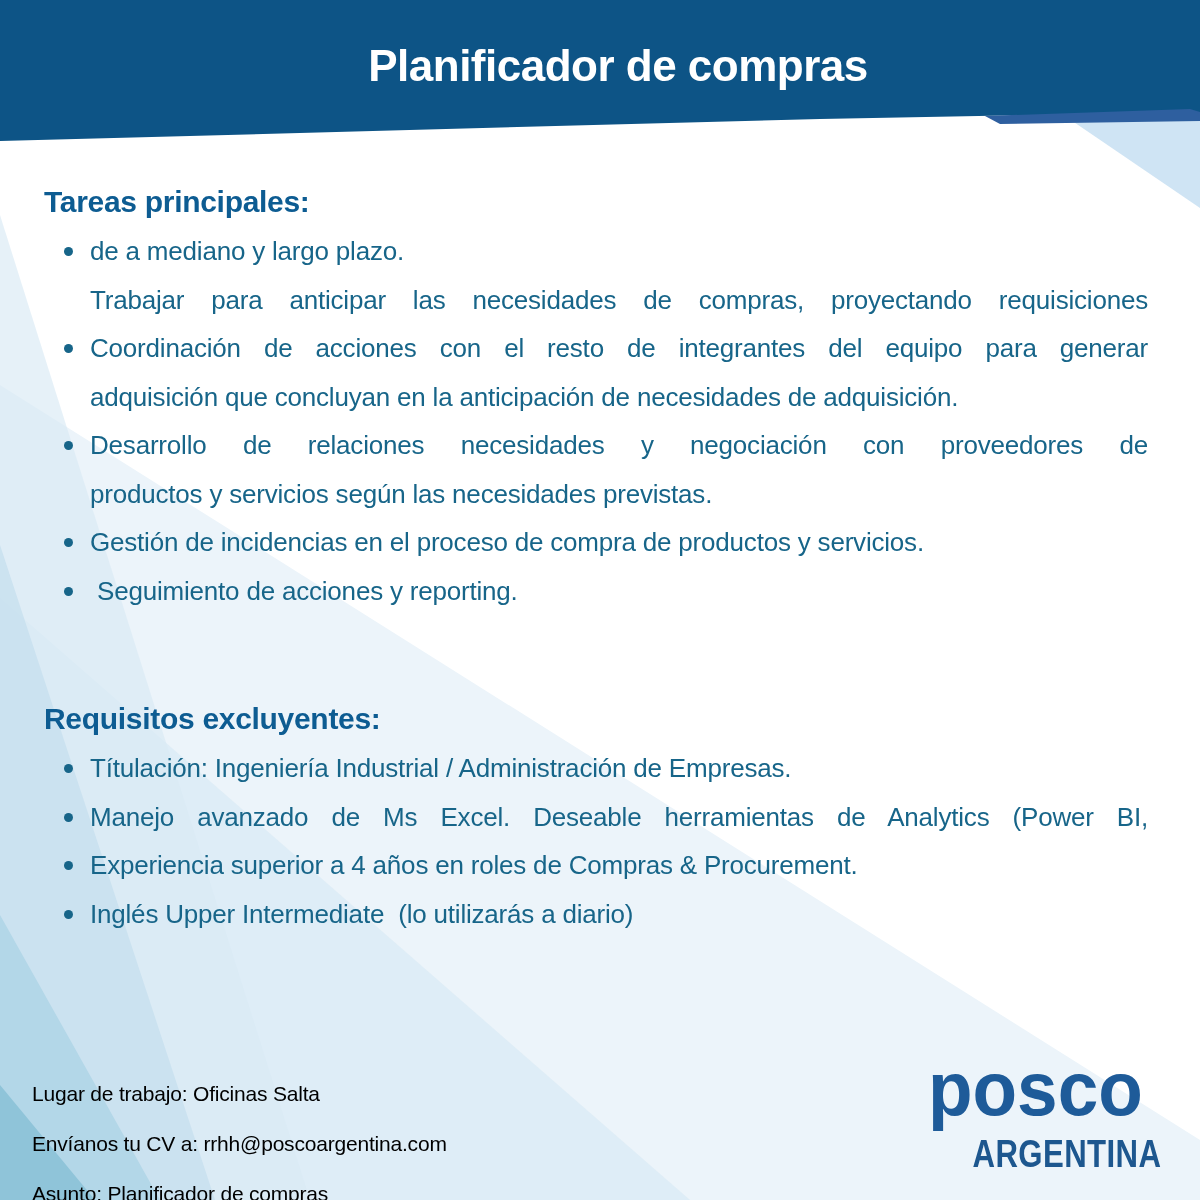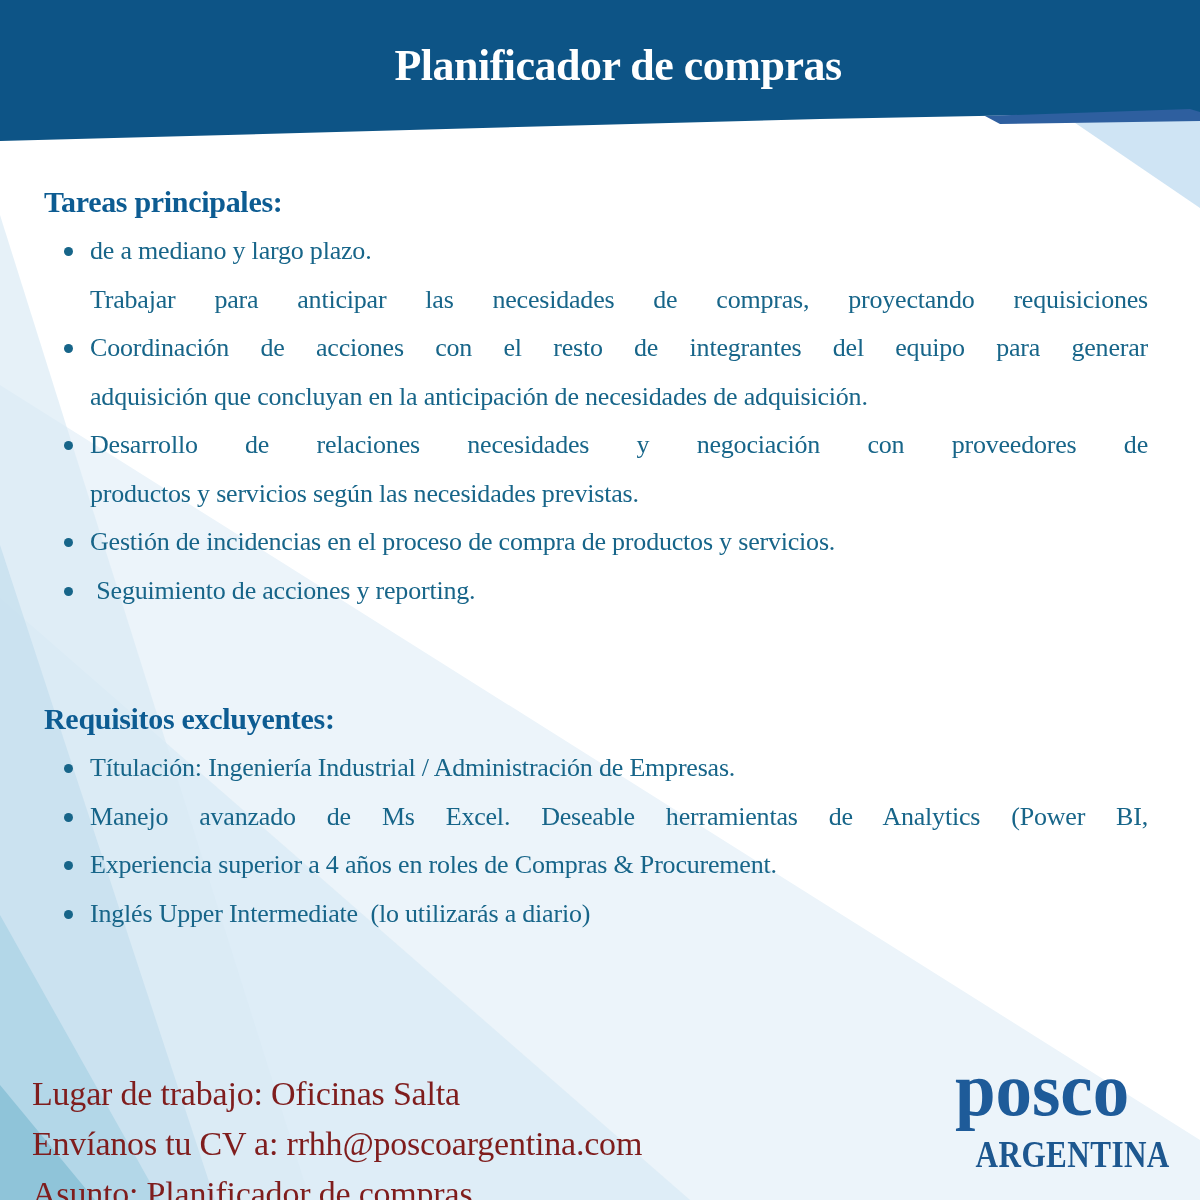--- a/index.html
+++ b/index.html
@@ -1,18 +1,18 @@
 <!DOCTYPE html>
 <html><head>
 <meta charset="utf-8">
 <style>
   html,body{margin:0;padding:0;background:#ffffff;}
   .page{
     position:relative;width:1200px;height:1200px;overflow:hidden;background:#ffffff;
-    font-family:Liberation Serif, serif;
+    font-family:Liberation Sans, sans-serif;
   }
   .bg{position:absolute;inset:0;width:1200px;height:1200px;display:block;}
   .band-title{
     position:absolute;top:40px;left:0;width:100%;text-align:center;
     transform:translateX(18px);
     font-size:44px;font-weight:bold;letter-spacing:-0.5px;color:#ffffff;line-height:52px;
   }
   .content{position:absolute;left:32px;width:1116px;}
   .sec-heading{
     font-size:30px;font-weight:bold;color:#0d5c92;line-height:38px;margin:0 0 6px 12px;
@@ -23,21 +23,21 @@
   ul.bullets li::before{
     content:"";position:absolute;left:32px;top:20px;width:9px;height:9px;border-radius:50%;
     background:#176589;
   }
   .line{
     font-size:26px;color:#176589;line-height:48.5px;text-align:left;
     letter-spacing:-0.2px;
   }
   .line.j{text-align:justify;text-align-last:justify;}
   .footer{position:absolute;left:32px;top:1069px;width:760px;}
-  .footer .fline{font-size:34px;color:#7f1d1d;line-height:50px;letter-spacing:-0.2px;}
+  .footer .fline{font-size:21px;color:#000000;line-height:50px;letter-spacing:-0.2px;}
   .logo{position:absolute;right:30px;top:1050px;text-align:center;}
   .logo .wordmark{
     font-size:76px;font-weight:bold;color:#1e5b99;line-height:78px;letter-spacing:0px;
     margin-right:27px;transform:scaleX(.96);transform-origin:right center;
   }
   .logo .subtitle{
     font-size:38px;font-weight:bold;color:#1d578f;line-height:40px;letter-spacing:0.5px;
     transform:scaleX(.82);transform-origin:right center;margin-top:6px;
   }
 </style>

